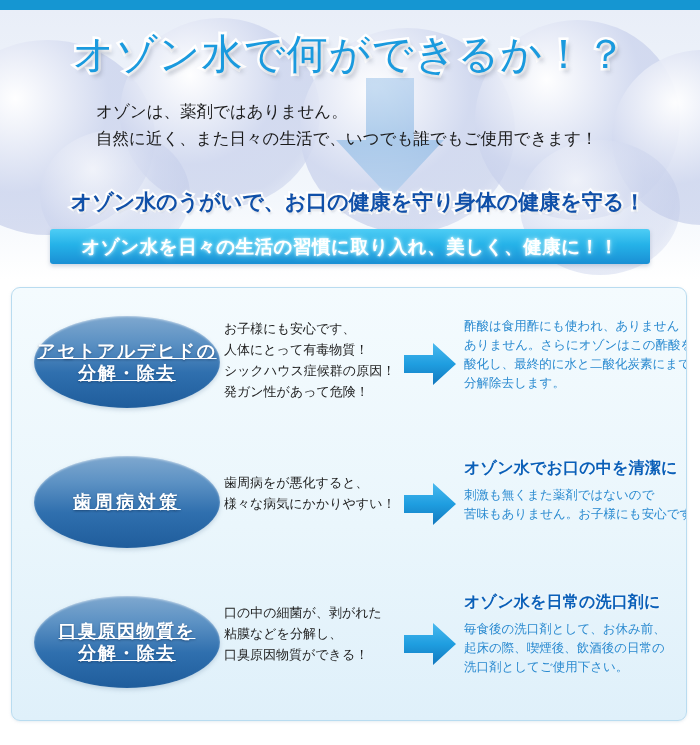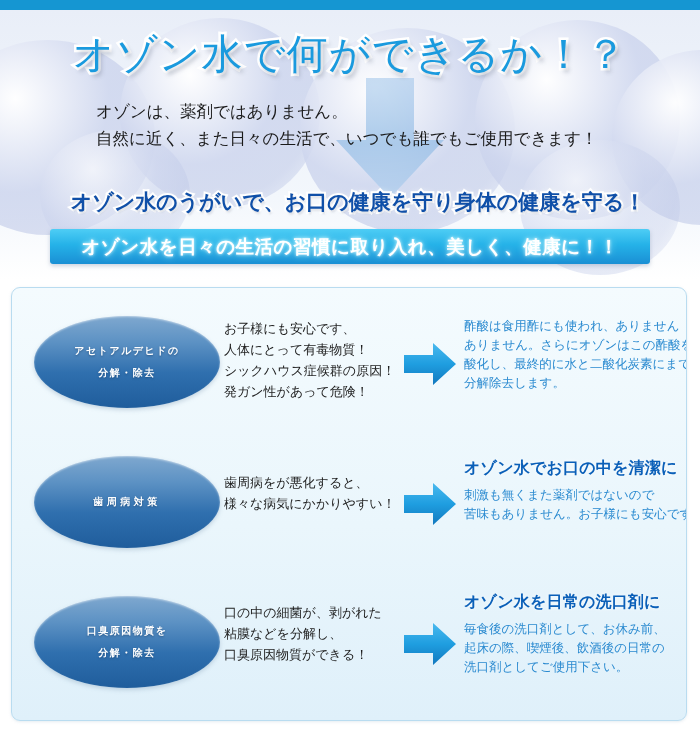--- a/index.html
+++ b/index.html
@@ -170,26 +170,27 @@
                 #1f5d9c 100%);
     box-shadow: 0 2px 4px rgba(120,150,175,.35),
                 inset 0 1px 2px rgba(255,255,255,.45);
     display: flex;
     flex-direction: column;
     align-items: center;
     justify-content: center;
   }
   .badge-line {
     color: #ffffff;
-    font-size: 10px;
+    font-size: 18px;
     font-weight: bold;
     letter-spacing: 1.5px;
     line-height: 22px;
     white-space: nowrap;
     text-shadow: 0 1px 2px rgba(15,50,90,.5);
+    text-decoration: underline;
   }
   .badge.single .badge-line { letter-spacing: 3.5px; }
 
   
   .desc {
     position: absolute;
     left: 212px;
     top: 22px;
     width: 180px;
     color: #1d1d1d;

